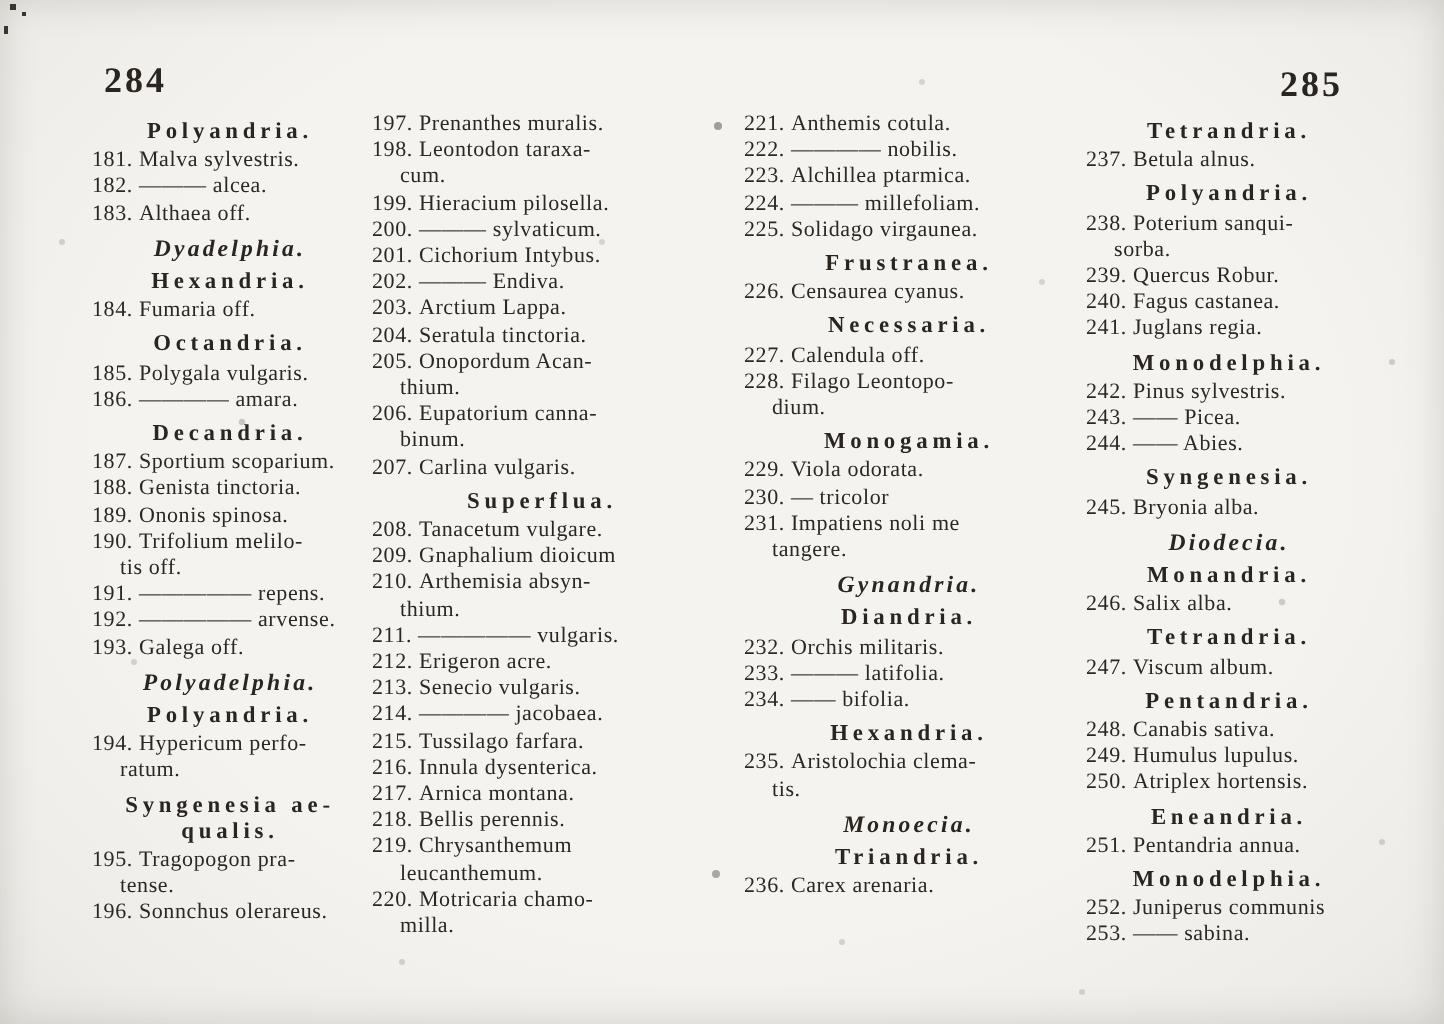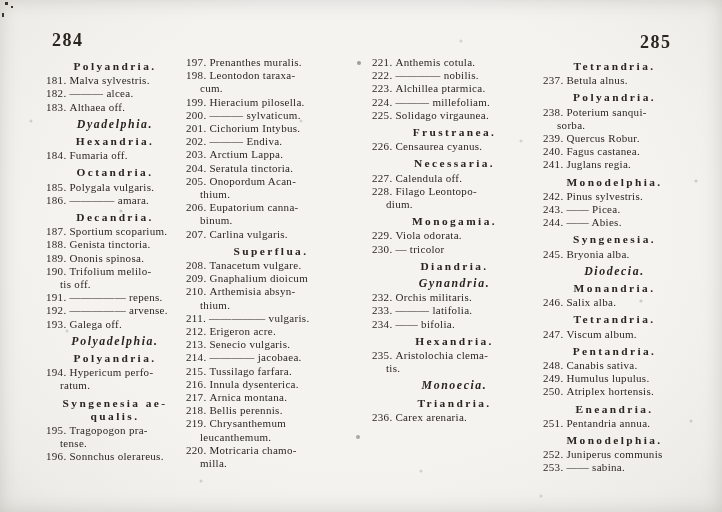--- a/index.html
+++ b/index.html
@@ -113,22 +113,23 @@
       <div class="entry"><span class="num">224.</span><span>——— millefoliam.</span></div>
       <div class="entry"><span class="num">225.</span><span>Solidago virgaunea.</span></div>
       <div class="heading">Frustranea.</div>
       <div class="entry"><span class="num">226.</span><span>Censaurea cyanus.</span></div>
       <div class="heading">Necessaria.</div>
       <div class="entry"><span class="num">227.</span><span>Calendula off.</span></div>
       <div class="entry"><span class="num">228.</span><span>Filago Leontopo-<br>dium.</span></div>
       <div class="heading">Monogamia.</div>
       <div class="entry"><span class="num">229.</span><span>Viola odorata.</span></div>
       <div class="entry"><span class="num">230.</span><span>— tricolor</span></div>
+      <div class="entry"><span class="num">231.</span><span>Impatiens noli me<br>tangere.</span></div>
+      <div class="heading italic">Gynandria.</div>
       <div class="heading">Diandria.</div>
-      <div class="heading italic">Gynandria.</div>
       <div class="entry"><span class="num">232.</span><span>Orchis militaris.</span></div>
       <div class="entry"><span class="num">233.</span><span>——— latifolia.</span></div>
       <div class="entry"><span class="num">234.</span><span>—— bifolia.</span></div>
       <div class="heading">Hexandria.</div>
       <div class="entry"><span class="num">235.</span><span>Aristolochia clema-<br>tis.</span></div>
       <div class="heading italic">Monoecia.</div>
       <div class="heading">Triandria.</div>
       <div class="entry"><span class="num">236.</span><span>Carex arenaria.</span></div>
     </div>
   <div class="col" id="col-3">

